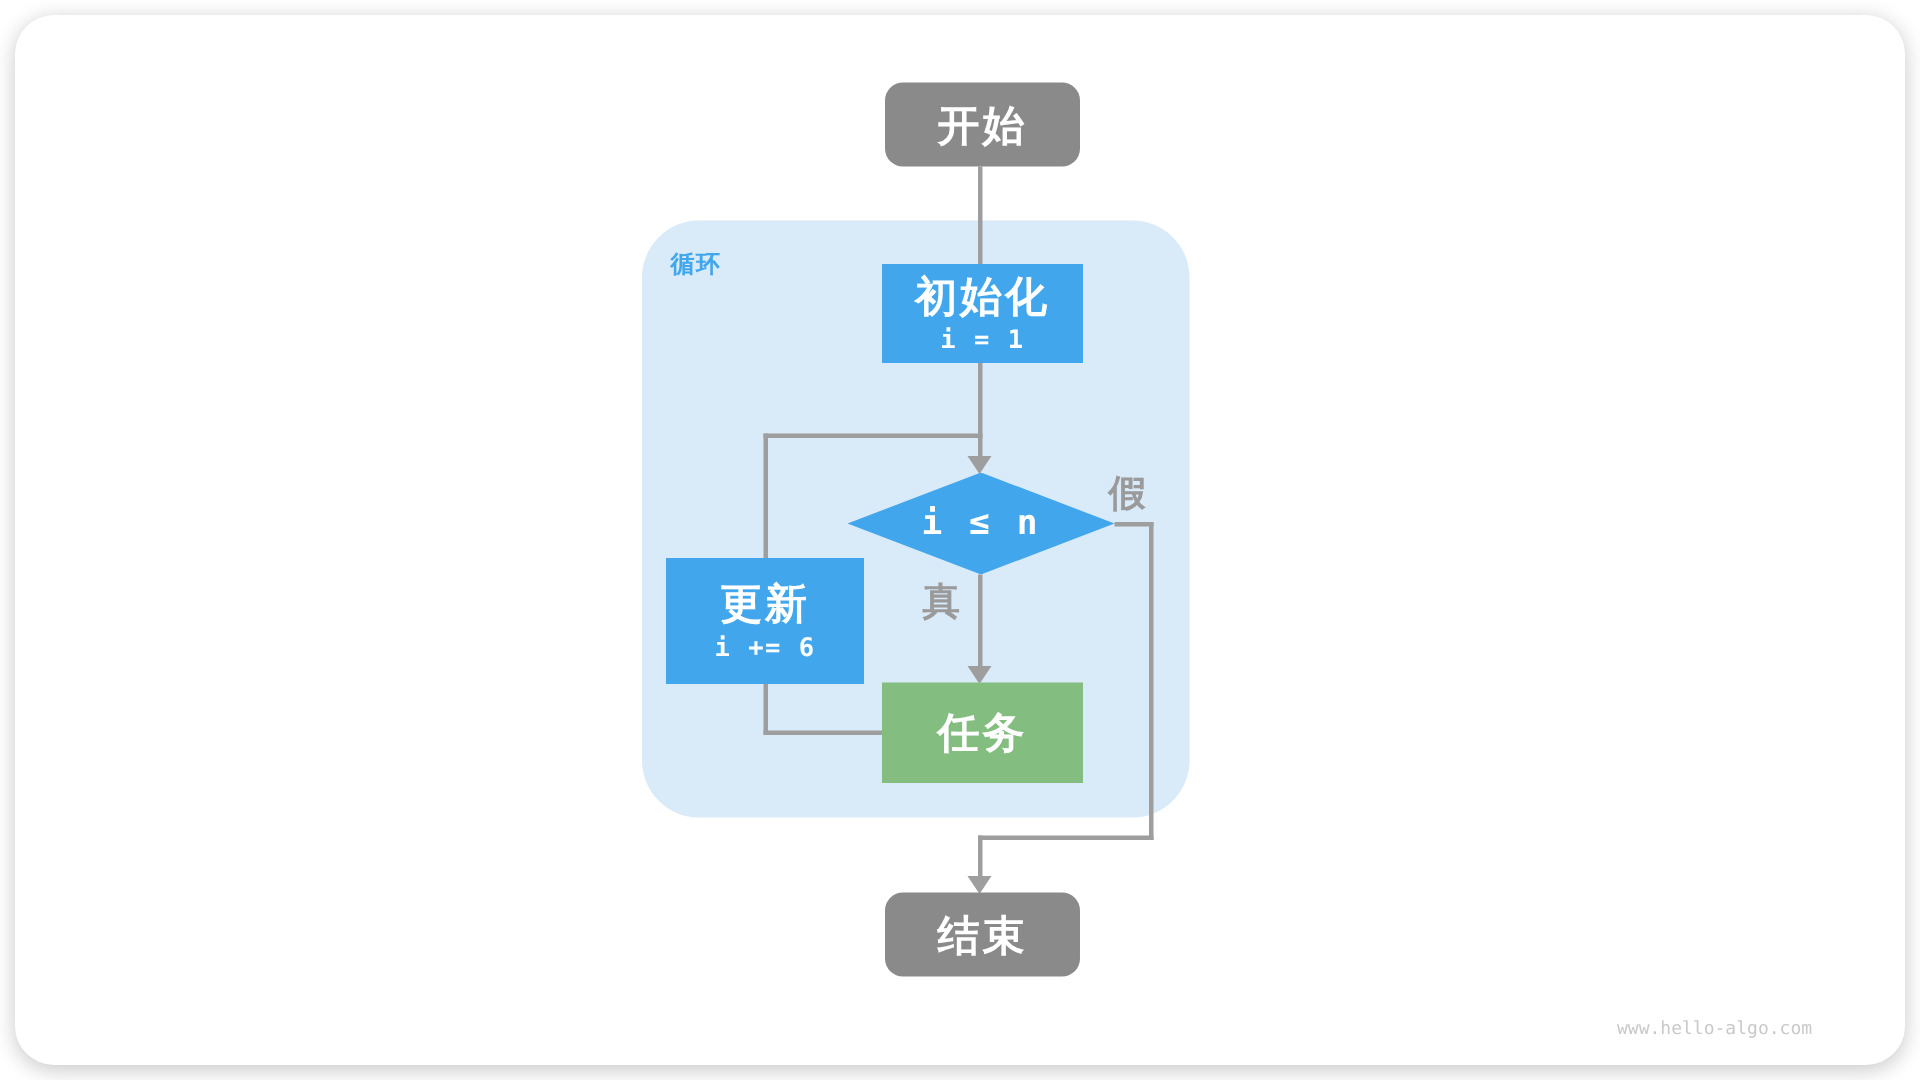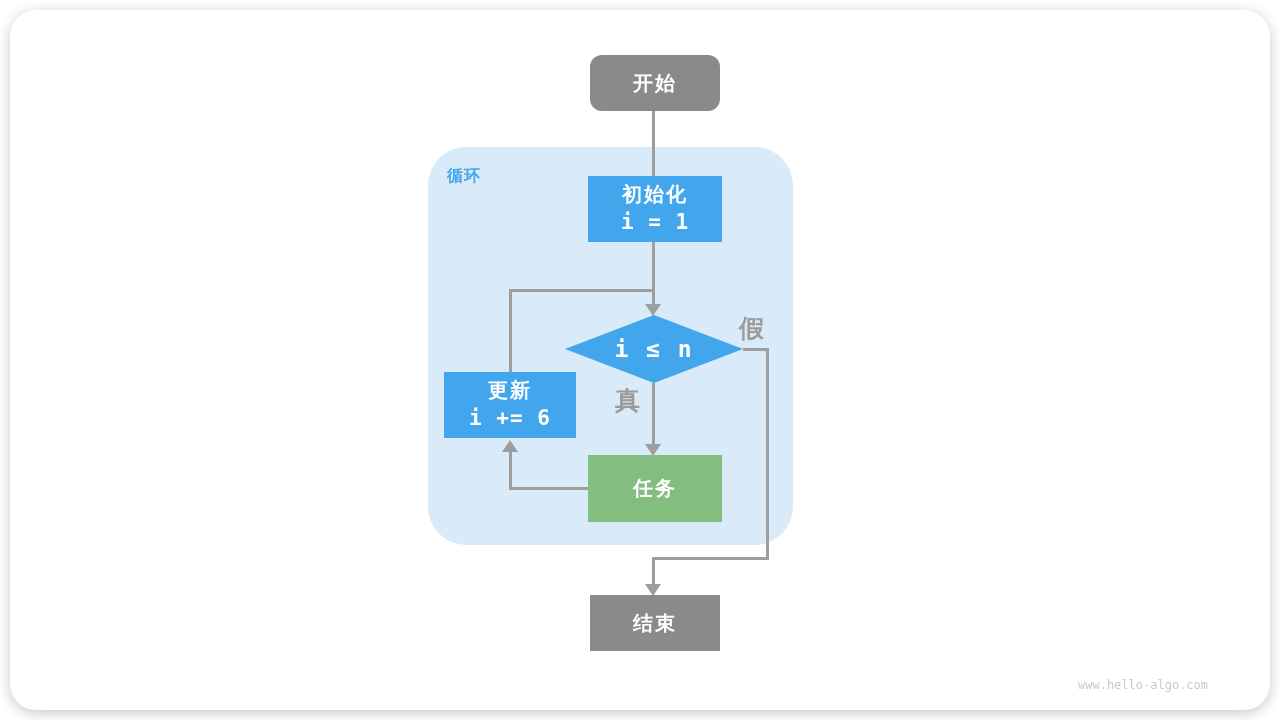--- a/index.html
+++ b/index.html
@@ -39,34 +39,34 @@
     position: absolute;
     display: flex;
     flex-direction: column;
     align-items: center;
     justify-content: center;
     color: #ffffff;
     font-weight: bold;
     text-align: center;
     line-height: 1.25;
   }
-  .node .cn { font-size: 20px; letter-spacing: 2px; }
+  .node .cn { font-size: 28px; letter-spacing: 2px; }
   .node .code {
     font-family: "DejaVu Sans Mono", monospace;
-    font-size: 21px;
+    font-size: 17px;
     font-weight: bold;
     letter-spacing: 1px;
     margin-top: 2px;
   }
 
   .node-start { left: 590px; top: 55px;  width: 130px; height: 56px; background: var(--gray); border-radius: 12px; }
   .node-init  { left: 588px; top: 176px; width: 134px; height: 66px; background: var(--blue); justify-content: center; }
-  .node-update{ left: 444px; top: 372px; width: 132px; height: 66px; background: var(--blue); }
+  .node-update{ left: 444px; top: 372px; width: 132px; height: 84px; background: var(--blue); }
   .node-task  { left: 588px; top: 455px; width: 134px; height: 67px; background: var(--green); text-align: right; }
-  .node-end   { left: 590px; top: 595px; width: 130px; height: 56px; background: var(--gray); border-radius: 0; }
+  .node-end   { left: 590px; top: 595px; width: 130px; height: 56px; background: var(--gray); border-radius: 12px; }
 
   .node-cond {
     position: absolute;
     left: 565px; top: 315px;
     width: 178px; height: 68px;
     background: var(--blue);
     clip-path: polygon(50% 0, 100% 50%, 50% 100%, 0 50%);
     display: flex; align-items: center; justify-content: center;
     color: #fff;
     font-family: "DejaVu Sans Mono", monospace;

